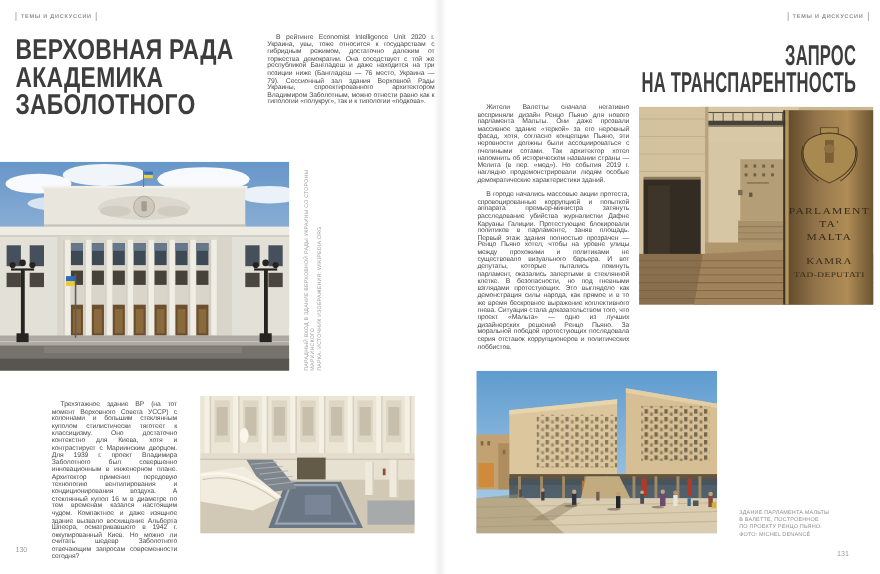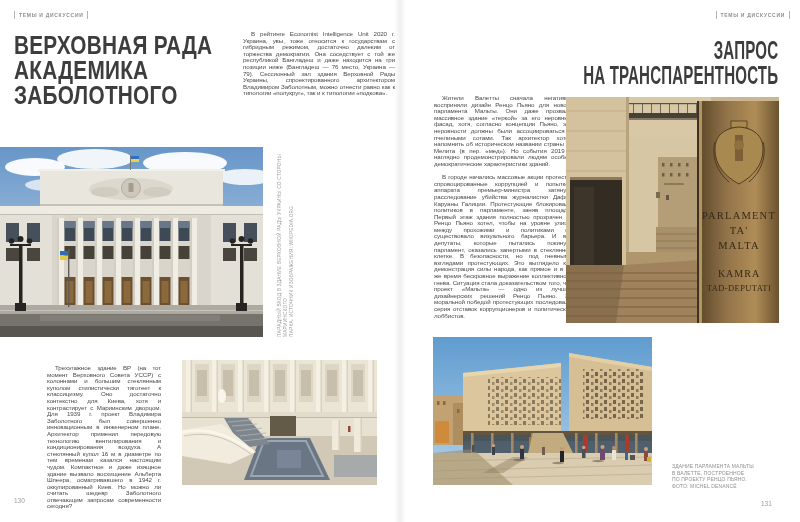--- a/index.html
+++ b/index.html
@@ -310,21 +310,21 @@
 </div>
 
 <div class="title title-right">ЗАПРОС
 НА ТРАНСПАРЕНТНОСТЬ</div>
 
 <div class="body-col col-right">
   <p>Жители Валетты сначала негативно восприняли дизайн Ренцо Пьяно для нового парламента Мальты. Они даже прозвали массивное здание «теркой» за его неровный фасад, хотя, согласно концепции Пьяно, эти неровности должны были ассоциироваться с пчелиными сотами. Так архитектор хотел напомнить об историческом названии страны — Мелита (в пер. «мед»). Но события 2019 г. наглядно продемонстрировали людям особые демократические характеристики зданий.</p>
   <p>В городе начались массовые акции протеста, спровоцированные коррупцией и попыткой аппарата премьер-министра затянуть расследование убийства журналистки Дафне Каруаны Галиции. Протестующие блокировали политиков в парламенте, заняв площадь. Первый этаж здания полностью прозрачен — Ренцо Пьяно хотел, чтобы на уровне улицы между прохожими и политиками не существовало визуального барьера. И вот депутаты, которые пытались покинуть парламент, оказались запертыми в стеклянной клетке. В безопасности, но под гневными взглядами протестующих. Это выглядело как демонстрация силы народа, как прямое и в то же время бескровное выражение коллективного гнева. Ситуация стала доказательством того, что проект «Мальта» — одно из лучших дизайнерских решений Ренцо Пьяно. За моральной победой протестующих последовала серия отставок коррупционеров и политических лоббистов.</p>
 </div>
 
-<div class="photo" style="left:566px;top:97px;width:213px;height:226px;">
+<div class="photo" style="left:581px;top:97px;width:213px;height:180px;">
 <svg viewBox="0 0 213 226" preserveAspectRatio="none">
   <defs>
     <linearGradient id="bronze" x1="0" y1="0" x2="1" y2="0">
       <stop offset="0" stop-color="#5d4829"></stop>
           <stop offset=".35" stop-color="#93744a"></stop>
       <stop offset=".7" stop-color="#b08d57"></stop>
           <stop offset="1" stop-color="#6b532f"></stop>
     </linearGradient>
   </defs>
   <rect x="0" y="0" width="213" height="226" fill="#c9b692"></rect>

